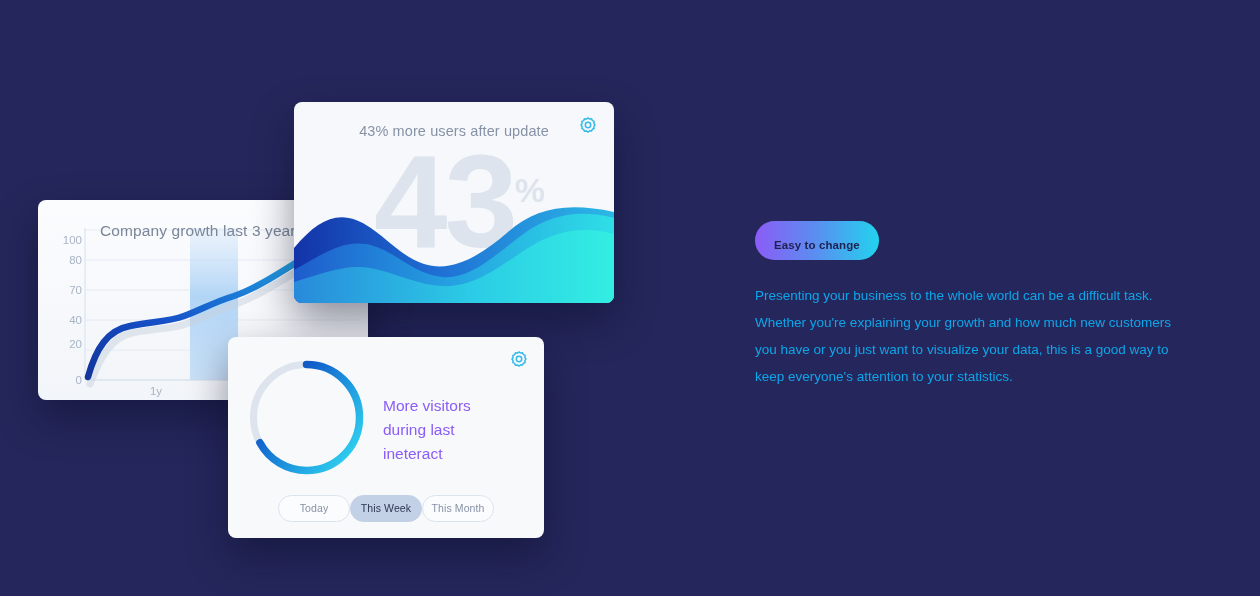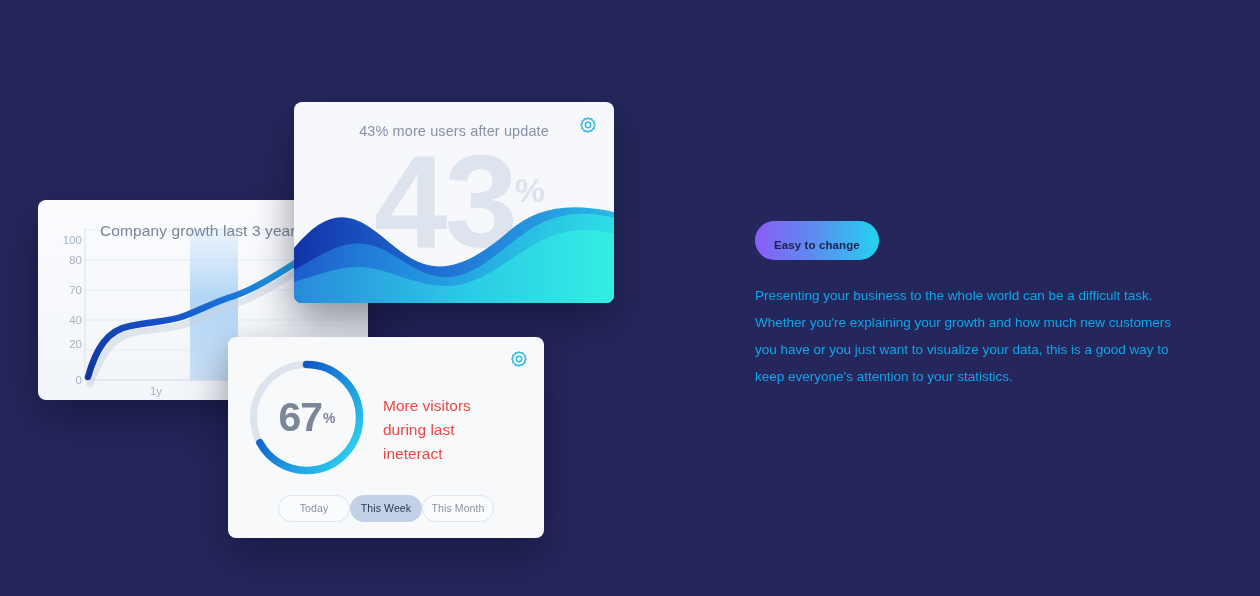--- a/index.html
+++ b/index.html
@@ -149,21 +149,21 @@
     vertical-align: super;
     margin-left: 1px;
   }
   #visitors-card .desc {
     position: absolute;
     left: 155px;
     top: 57px;
     width: 135px;
     font-size: 15.5px;
     line-height: 1.55;
-    color: #ef4444;
+    color: #8b5cf6;
   }
   .pill-row {
     position: absolute;
     left: 0; right: 0;
     bottom: 16px;
     display: flex;
     justify-content: center;
   }
   .pill {
     font-size: 10.5px;
@@ -338,24 +338,20 @@
           <stop offset="62%" stop-color="#1f9ce0"></stop>
           <stop offset="100%" stop-color="#32d8f2"></stop>
         </linearGradient>
       </defs>
 
       <circle cx="62.5" cy="62.5" r="53" fill="none" stroke="#dde4ee" stroke-width="7"></circle>
 
       <circle cx="62.5" cy="62.5" r="53" fill="none" stroke="url(#ringGrad)" stroke-width="7.5" stroke-linecap="round" stroke-dasharray="223 333" transform="rotate(-90 62.5 62.5)"></circle>
     </svg>
 
-    <div class="donut-value">
-      <span>67</span>
-        <span class="pct">%</span>
-    </div>
 
     <div class="desc">More visitors during last ineteract</div>
 
     <div class="pill-row">
       <div class="pill">Today</div>
       <div class="pill active">This Week</div>
       <div class="pill">This Month</div>
     </div>
 
     <svg class="gear" viewBox="0 0 24 24">

